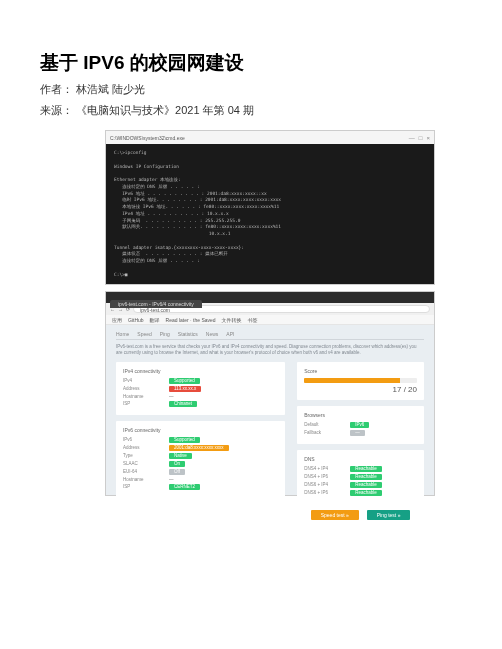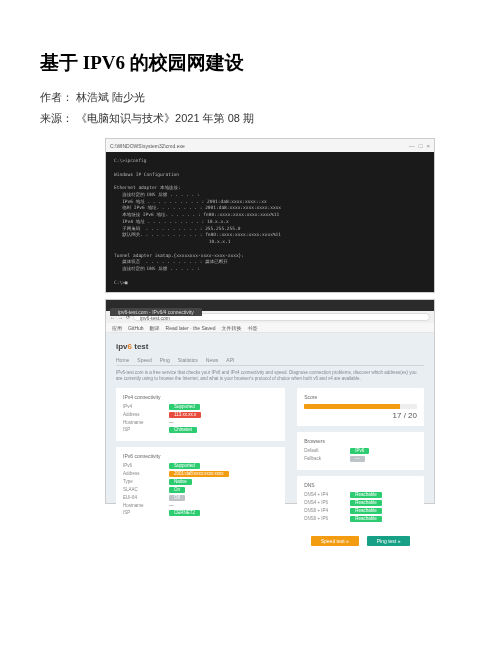--- a/index.html
+++ b/index.html
@@ -8,22 +8,21 @@
     height: 649px;
     background: #fff;
     font-family: "Microsoft YaHei", sans-serif;
     padding: 50px 40px 20px 40px;
     overflow: hidden;
   }
   .title {
     font-size: 19px;
     font-weight: bold;
     color: #000;
-    margin-bottom: 14px;
-    font-family: Liberation Serif, serif;
+    margin-bottom: 6px;
   }
   .meta-line {
     font-size: 11px;
     color: #333;
     margin-bottom: 6px;
   }
   .figures {
     margin-top: 12px;
     padding-left: 65px;
   }
@@ -230,21 +229,21 @@
 </head>
 <body>
 
 <h1 class="title">基于 IPV6 的校园网建设</h1>
 <div class="meta-line">
   <span>作者：</span>
   <span>林浩斌 陆少光</span>
 </div>
 <div class="meta-line">
   <span>来源：</span>
-  <span>《电脑知识与技术》2021 年第 08 期</span>
+  <span>《电脑知识与技术》2021 年第 04 期</span>
 </div>
 
 <div class="figures">
 
   <div class="terminal-window">
     <div class="terminal-titlebar">
       <span>C:\WINDOWS\system32\cmd.exe</span>
       <span class="titlebar-controls">
         <span>—</span>
         <span>□</span>
@@ -267,25 +266,20 @@
     <div class="bookmarks-bar" id="bookmarks-bar">
         <span>应用</span>
         <span>GitHub</span>
         <span>翻译</span>
         <span>Read later · the Saved</span>
         <span>文件转换</span>
         <span>书签</span>
       </div>
 
     <div class="page-content">
-      <div class="logo-strip">
-        <span class="logo-text">
-          <span>ipv</span><span class="v6">6</span><span> test</span>
-        </span>
-      </div>
       <div class="nav-tabs" id="nav-tabs">
           <span>Home</span>
           <span>Speed</span>
           <span>Ping</span>
           <span>Statistics</span>
           <span>News</span>
           <span>API</span>
         </div>
       <div class="intro">IPv6-test.com is a free service that checks your IPv6 and IPv4 connectivity and speed. Diagnose connection problems, discover which address(es) you are currently using to browse the Internet, and what is your browser's protocol of choice when both v6 and v4 are available.</div>
 

